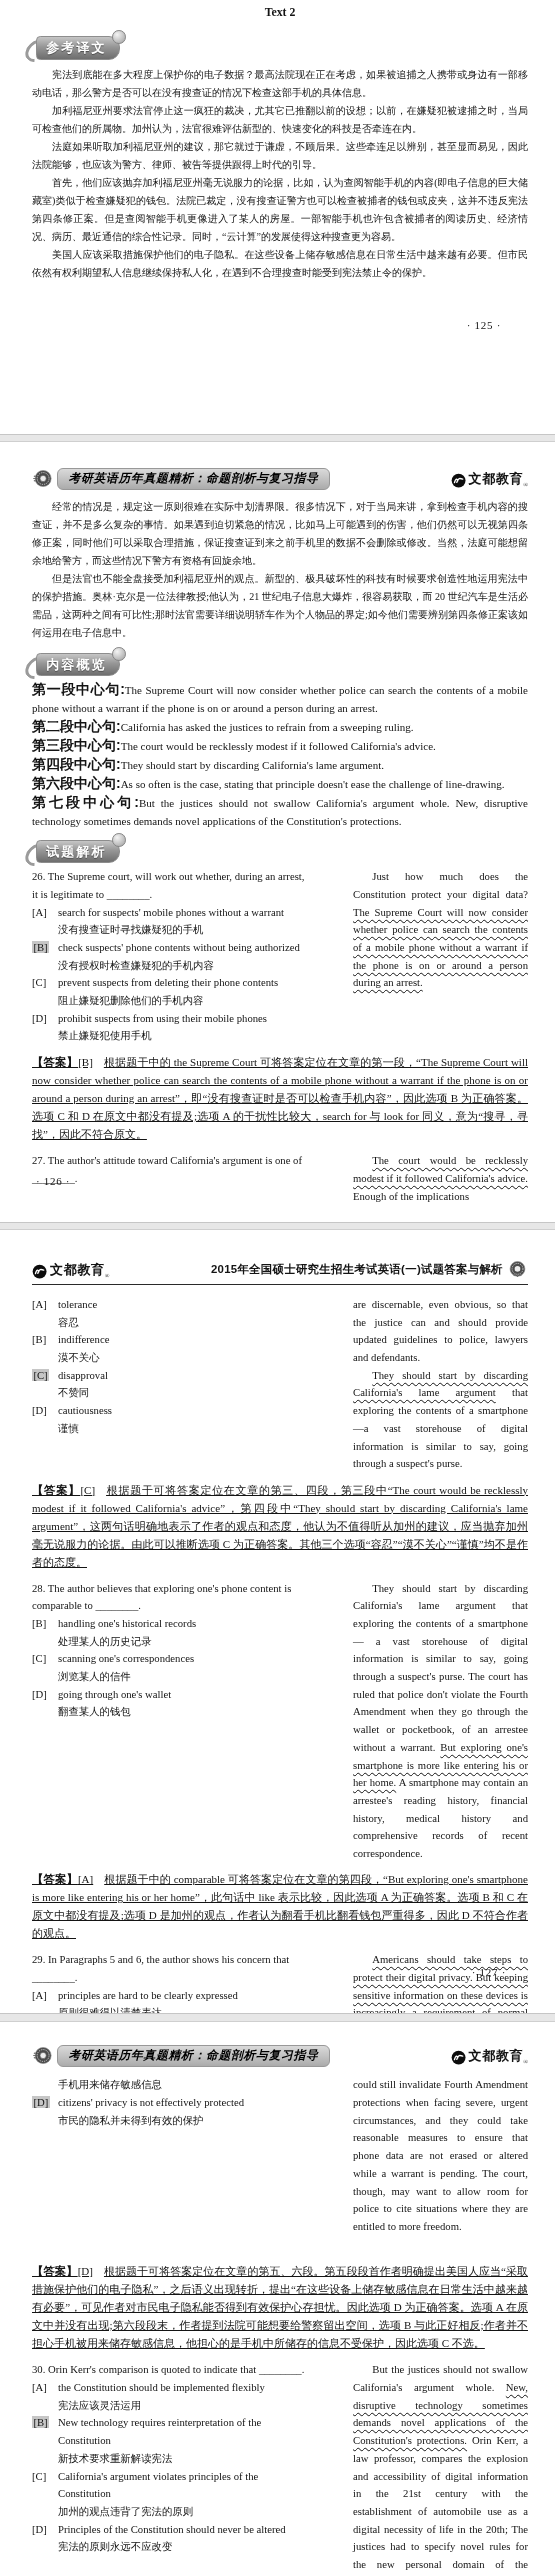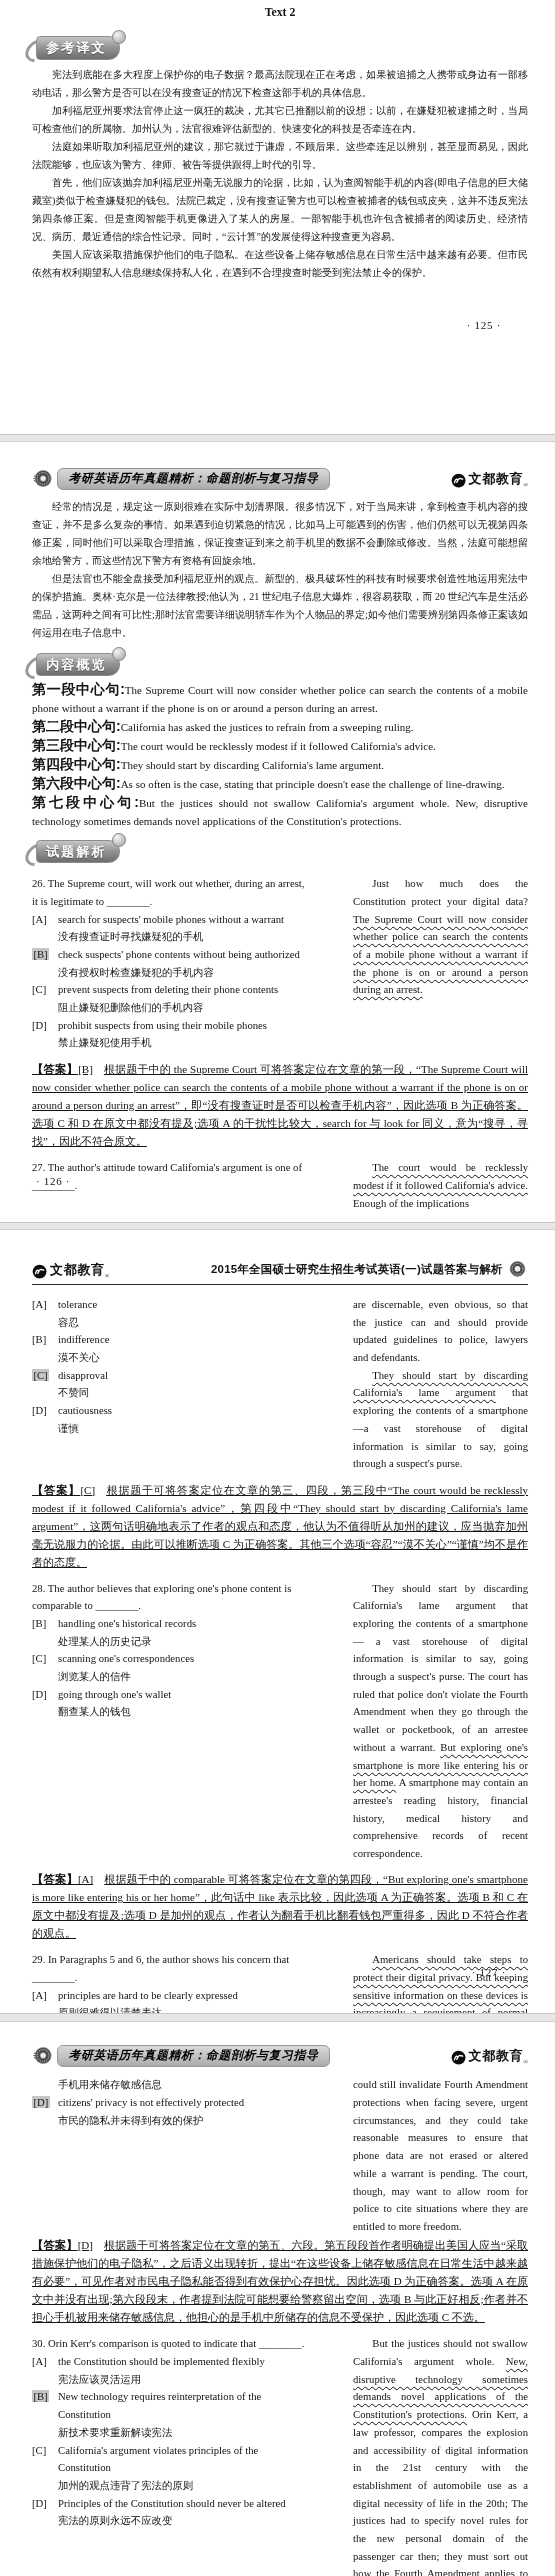--- a/index.html
+++ b/index.html
@@ -34,21 +34,21 @@
   .brand-reg{font-size:6.2px;vertical-align:top;line-height:7px;}
 
   
   .hdr-odd{display:flex;align-items:center;margin-top:29px;padding-bottom:3.5px;border-bottom:1.4px solid #2a2a2a;}
   .hdr-odd .odd-title{margin-left:auto;font-family:"Liberation Sans",sans-serif;font-weight:bold;font-size:11.4px;letter-spacing:0.3px;}
   .hdr-odd .hdr-medal{margin-left:4.2px;}
 
   .ov{font-size:11px;line-height:18px;text-align:justify;margin:0;}
   .ov b{font-family:"Liberation Sans",sans-serif;font-size:14px;}
 
-  .qa{display:flex;margin-top:14px;}
+  .qa{display:flex;margin-top:7px;}
   .qcol{width:280px;flex:0 0 auto;}
   .pcol{width:175px;margin-left:auto;flex:0 0 auto;}
   .stem{font-size:10.7px;line-height:17.7px;margin:0;text-align:left;}
   .opt{font-size:10.7px;line-height:17.7px;padding-left:26px;margin:0;}
   .opt-letter{display:inline-block;width:26px;margin-left:-26px;}
   .hl{background:#c6c6c6;padding:0 1.4px;}
   .opt-zh{font-size:10.4px;line-height:17.7px;}
   .pas{font-size:10.7px;line-height:17.7px;text-align:justify;margin:0;}
   .ind{text-indent:1.8em;}
   .wavy{text-decoration:underline;text-decoration-style:wavy;text-decoration-thickness:0.7px;text-underline-offset:2.8px;}
@@ -248,21 +248,21 @@
         <div class="opt">
             <div class="opt-zh">手机用来储存敏感信息</div>
           </div>
         <div class="opt"><span class="opt-letter"><span class="hl">[D]</span></span><span>citizens' privacy is not effectively protected</span><div class="opt-zh">市民的隐私并未得到有效的保护</div></div>
       </div>
       <div class="pcol">
         <p class="pas">could still invalidate Fourth Amendment protections when facing severe, urgent circumstances, and they could take reasonable measures to ensure that phone data are not erased or altered while a warrant is pending. The court, though, may want to allow room for police to cite situations where they are entitled to more freedom.</p>
       </div>
     </div>
 
-    <p class="answer" style="margin-top:0"><span class="ans-label">【答案】</span><span class="ans-letter">[D]</span><span>根据题干可将答案定位在文章的第五、六段。第五段段首作者明确提出美国人应当“采取措施保护他们的电子隐私”，之后语义出现转折，提出“在这些设备上储存敏感信息在日常生活中越来越有必要”，可见作者对市民电子隐私能否得到有效保护心存担忧。因此选项 D 为正确答案。选项 A 在原文中并没有出现;第六段段末，作者提到法院可能想要给警察留出空间，选项 B 与此正好相反;作者并不担心手机被用来储存敏感信息，他担心的是手机中所储存的信息不受保护，因此选项 C 不选。</span></p>
+    <p class="answer" style="margin-top:26px"><span class="ans-label">【答案】</span><span class="ans-letter">[D]</span><span>根据题干可将答案定位在文章的第五、六段。第五段段首作者明确提出美国人应当“采取措施保护他们的电子隐私”，之后语义出现转折，提出“在这些设备上储存敏感信息在日常生活中越来越有必要”，可见作者对市民电子隐私能否得到有效保护心存担忧。因此选项 D 为正确答案。选项 A 在原文中并没有出现;第六段段末，作者提到法院可能想要给警察留出空间，选项 B 与此正好相反;作者并不担心手机被用来储存敏感信息，他担心的是手机中所储存的信息不受保护，因此选项 C 不选。</span></p>
 
     <div class="qa" style="margin-top:9.7px">
       <div class="qcol">
         <p class="stem">30. Orin Kerr's comparison is quoted to indicate that ________.</p>
         <div class="opt"><span class="opt-letter">[A]</span><span>the Constitution should be implemented flexibly</span><div class="opt-zh">宪法应该灵活运用</div></div>
         <div class="opt"><span class="opt-letter"><span class="hl">[B]</span></span><span>New technology requires reinterpretation of the Constitution</span><div class="opt-zh">新技术要求重新解读宪法</div></div>
         <div class="opt"><span class="opt-letter">[C]</span><span>California's argument violates principles of the Constitution</span><div class="opt-zh">加州的观点违背了宪法的原则</div></div>
         <div class="opt"><span class="opt-letter">[D]</span><span>Principles of the Constitution should never be altered</span><div class="opt-zh">宪法的原则永远不应改变</div></div>
       </div>
       <div class="pcol">

